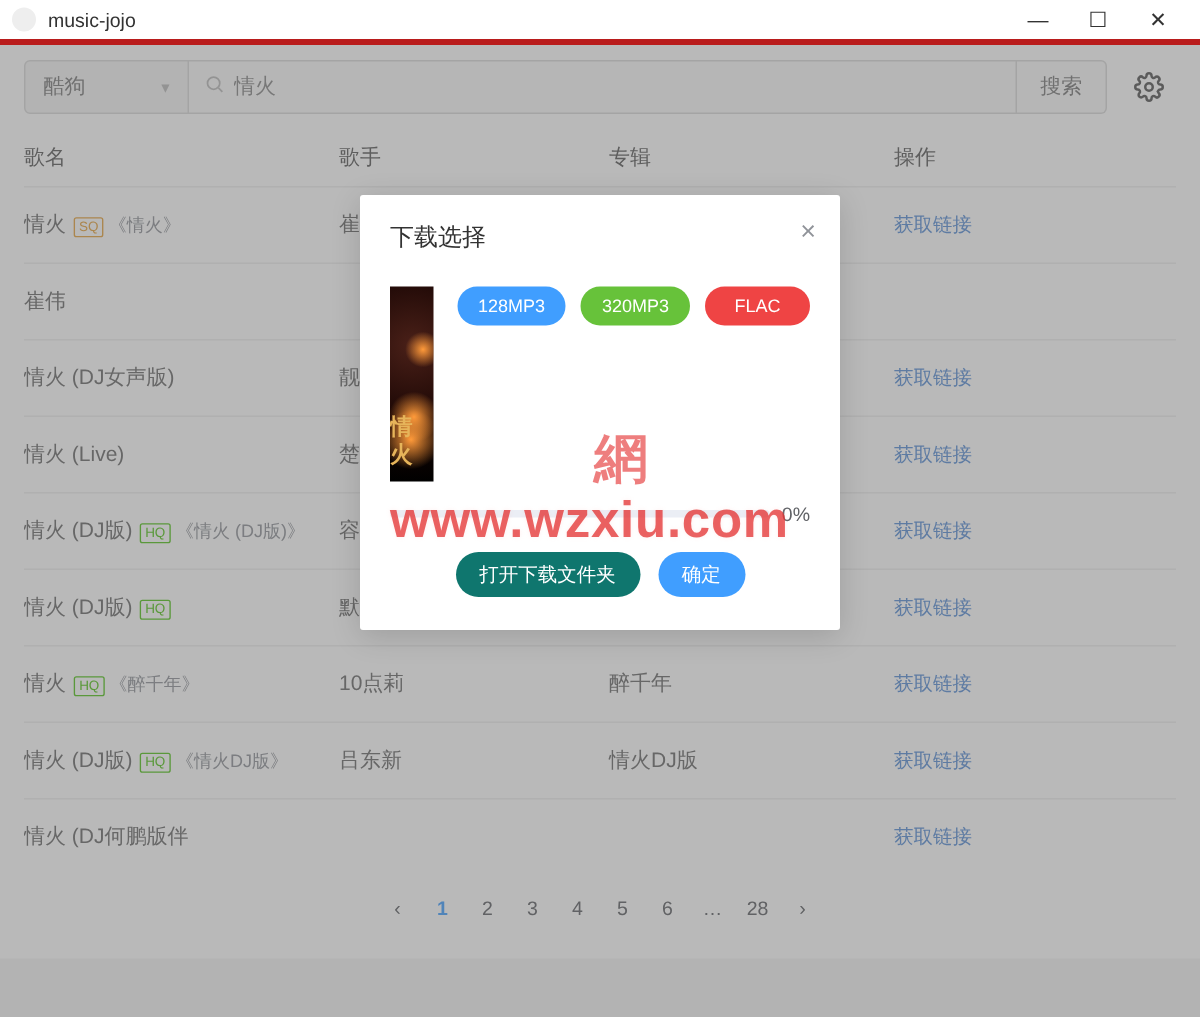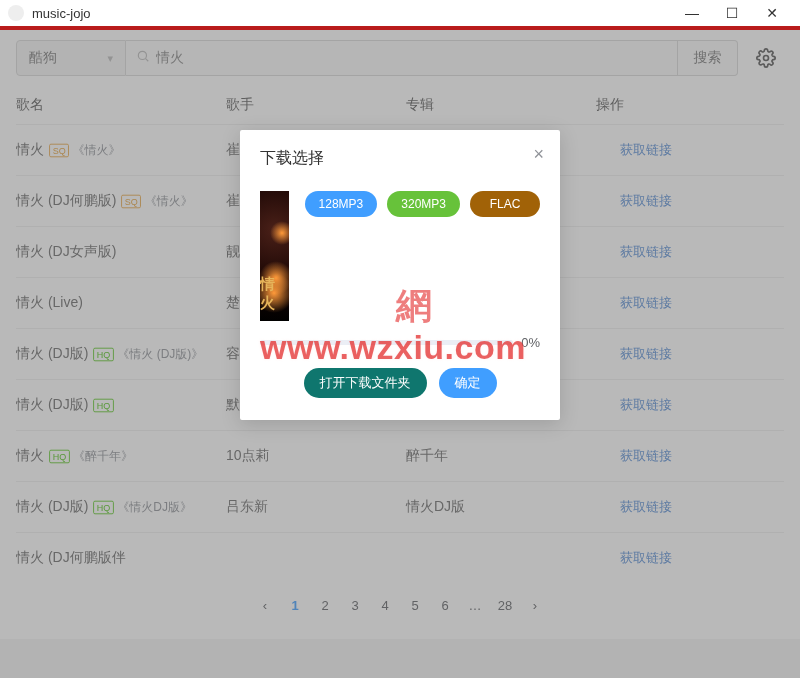--- a/index.html
+++ b/index.html
@@ -24,42 +24,42 @@
 .col-artist { width: 180px; }
 .col-album { width: 190px; }
 .col-op { flex: 1; }
 
 .tbody { position: relative; max-height: 540px; overflow: hidden; }
 .row { display: flex; align-items: center; padding: 16px 0; border-top: 1px solid #eee; font-size: 14px; color: #6b6b6b; }
 .badge { display: inline-block; border: 1px solid; border-radius: 2px; font-size: 10px; padding: 0 3px; margin-left: 4px; line-height: 13px; transform: scale(0.9); }
 .badge.sq { color: #e6a23c; border-color: #e6a23c; }
 .badge.hq { color: #52c41a; border-color: #52c41a; }
 .albumtag { font-size: 12px; color: #909399; margin-left: 2px; }
-.oplink { color: #5a8fd6; font-size: 13px; margin-left: 24px; }
+.oplink { color: #5a8fd6; font-size: 13px; }
 
 .pagination { display: flex; justify-content: center; align-items: center; gap: 2px; padding: 8px 0 12px; background: #fff; }
 .pg-btn { min-width: 28px; height: 28px; display: flex; align-items: center; justify-content: center; font-size: 13px; color: #606266; border-radius: 2px; }
 .pg-btn.active { color: #409eff; font-weight: bold; }
 
 .modal-overlay { position: absolute; inset: 30px 0 0 0; background: rgba(100,100,100,0.45); display: flex; align-items: flex-start; justify-content: center; }
 .modal { width: 320px; background: #fff; border-radius: 2px; margin-top: 100px; padding: 18px 20px 22px; position: relative; box-shadow: 0 4px 20px rgba(0,0,0,0.15); }
 .modal-title { font-size: 16px; color: #333; }
 .modal-close { position: absolute; right: 16px; top: 14px; color: #909399; font-size: 18px; }
 .modal-body { display: flex; gap: 16px; margin-top: 22px; }
 .cover { width: 130px; height: 130px; background: radial-gradient(circle at 50% 30%, #4a2018 0%, #1a0604 55%, #000 100%); position: relative; display: flex; flex-direction: column; align-items: center; justify-content: flex-end; color: #d9a84a; font-size: 12px; padding-bottom: 8px; overflow: hidden; }
 .cover::before { content:""; position:absolute; width:46px; height:62px; top:18px; left:42px; border-radius:50% 50% 45% 45%; background: linear-gradient(#6b4a36,#3a2518); box-shadow: 0 4px 4px rgba(0,0,0,0.5); }
 .cover::after { content:""; position:absolute; width:56px; height:26px; top:74px; left:37px; background:#1c0c06; border-radius:10px 10px 4px 4px; }
 .spark { position:absolute; background: radial-gradient(circle, #ff9a3a 0%, rgba(255,120,0,0) 70%); border-radius:50%; }
 .s1{ width:40px;height:40px;left:-6px;top:82px;} .s2{ width:34px;height:34px;right:-4px;top:70px;} .s3{width:24px;height:24px;left:10px;top:30px;}
 .cover-title { font-size: 15px; font-weight: bold; color: #e6b45a; z-index:1; }
 .quality-list { display: flex; flex-direction: row; gap: 10px; }
 .qbtn { height: 26px; padding: 0 14px; border-radius: 13px; color: #fff; font-size: 12px; display: flex; align-items: center; justify-content: center; min-width: 70px; }
 .qbtn.blue { background: #409eff; }
 .qbtn.green { background: #67c23a; }
-.qbtn.grey { background: #a16207; }
+.qbtn.grey { background: #ef4444; }
 .progress { margin: 14px 0 4px; display: flex; align-items: center; gap: 8px; }
 .progress-bar { flex: 1; height: 5px; background: #ebeef5; border-radius: 3px; position: relative; }
 .progress-text { font-size: 13px; color: #606266; }
 .modal-actions { display: flex; justify-content: center; gap: 12px; margin-top: 18px; }
 .mbtn { height: 30px; padding: 0 16px; border-radius: 15px; color: #fff; font-size: 13px; display: flex; align-items: center; }
 .mbtn.green { background: #0f766e; }
 .mbtn.blue { background: #409eff; }
 
 .watermark { position: absolute; left: 260px; top: 328px; font-size: 34px; font-weight: bold; color: rgba(226,40,40,0.72); font-family: Liberation Sans, sans-serif; letter-spacing: 0.5px; z-index: 999; pointer-events: none; text-shadow: 0 0 3px rgba(255,200,200,0.3); }
 .wmtop { position:absolute; left:396px; top:282px; font-size:36px; font-weight:bold; color: rgba(226,40,40,0.6); z-index:999; pointer-events:none; }
@@ -107,21 +107,20 @@
   </div>
   <div class="tbody" id="tbody">
 
   <div class="row">
         <div class="col-name"><span>情火</span><span class="badge sq">SQ</span><span class="albumtag">《情火》</span></div>
         <div class="col-artist">崔伟立</div>
         <div class="col-album"></div>
         <div class="col-op"><span class="oplink">获取链接</span></div>
       </div>
       <div class="row">
-        <div class="col-name"><span>情火 (DJ何鹏版)</span><span class="badge sq">SQ</span><span class="albumtag">《情火》</span></div>
         <div class="col-artist">崔伟</div>
         <div class="col-album"></div>
         <div class="col-op"><span class="oplink">获取链接</span></div>
       </div>
       <div class="row">
         <div class="col-name"><span>情火 (DJ女声版)</span></div>
         <div class="col-artist">靓声</div>
         <div class="col-album"></div>
         <div class="col-op"><span class="oplink">获取链接</span></div>
       </div>

